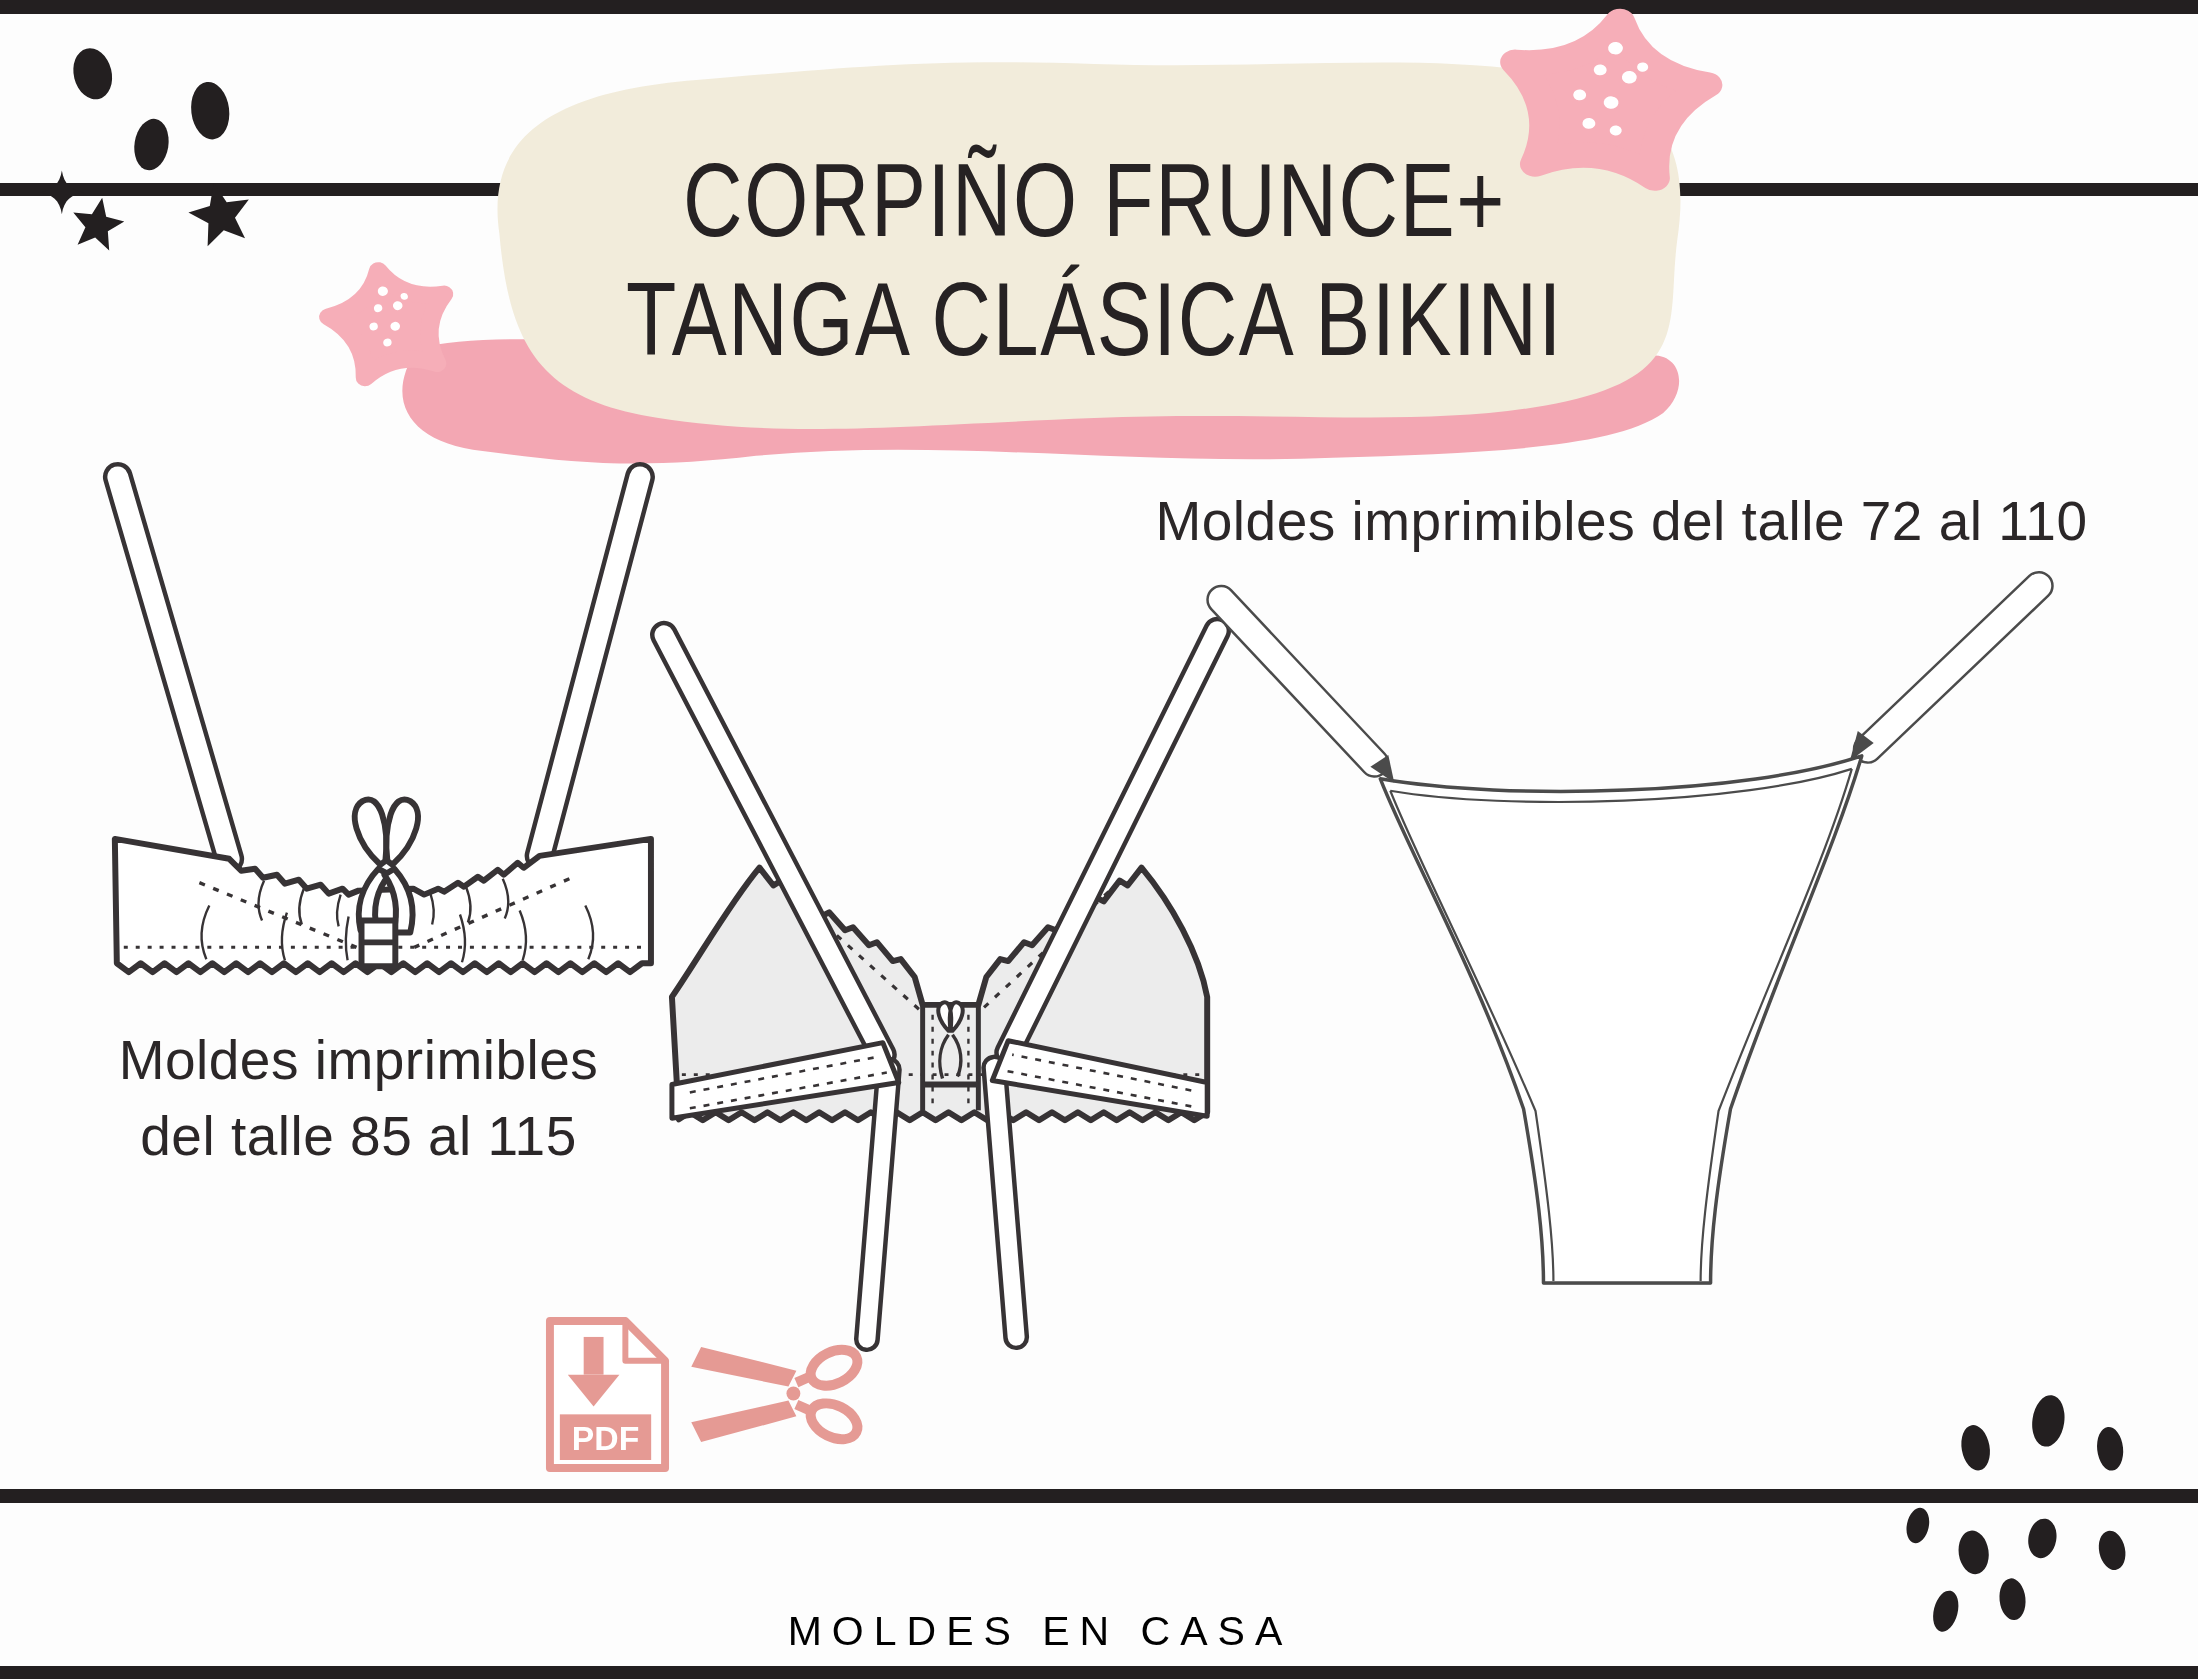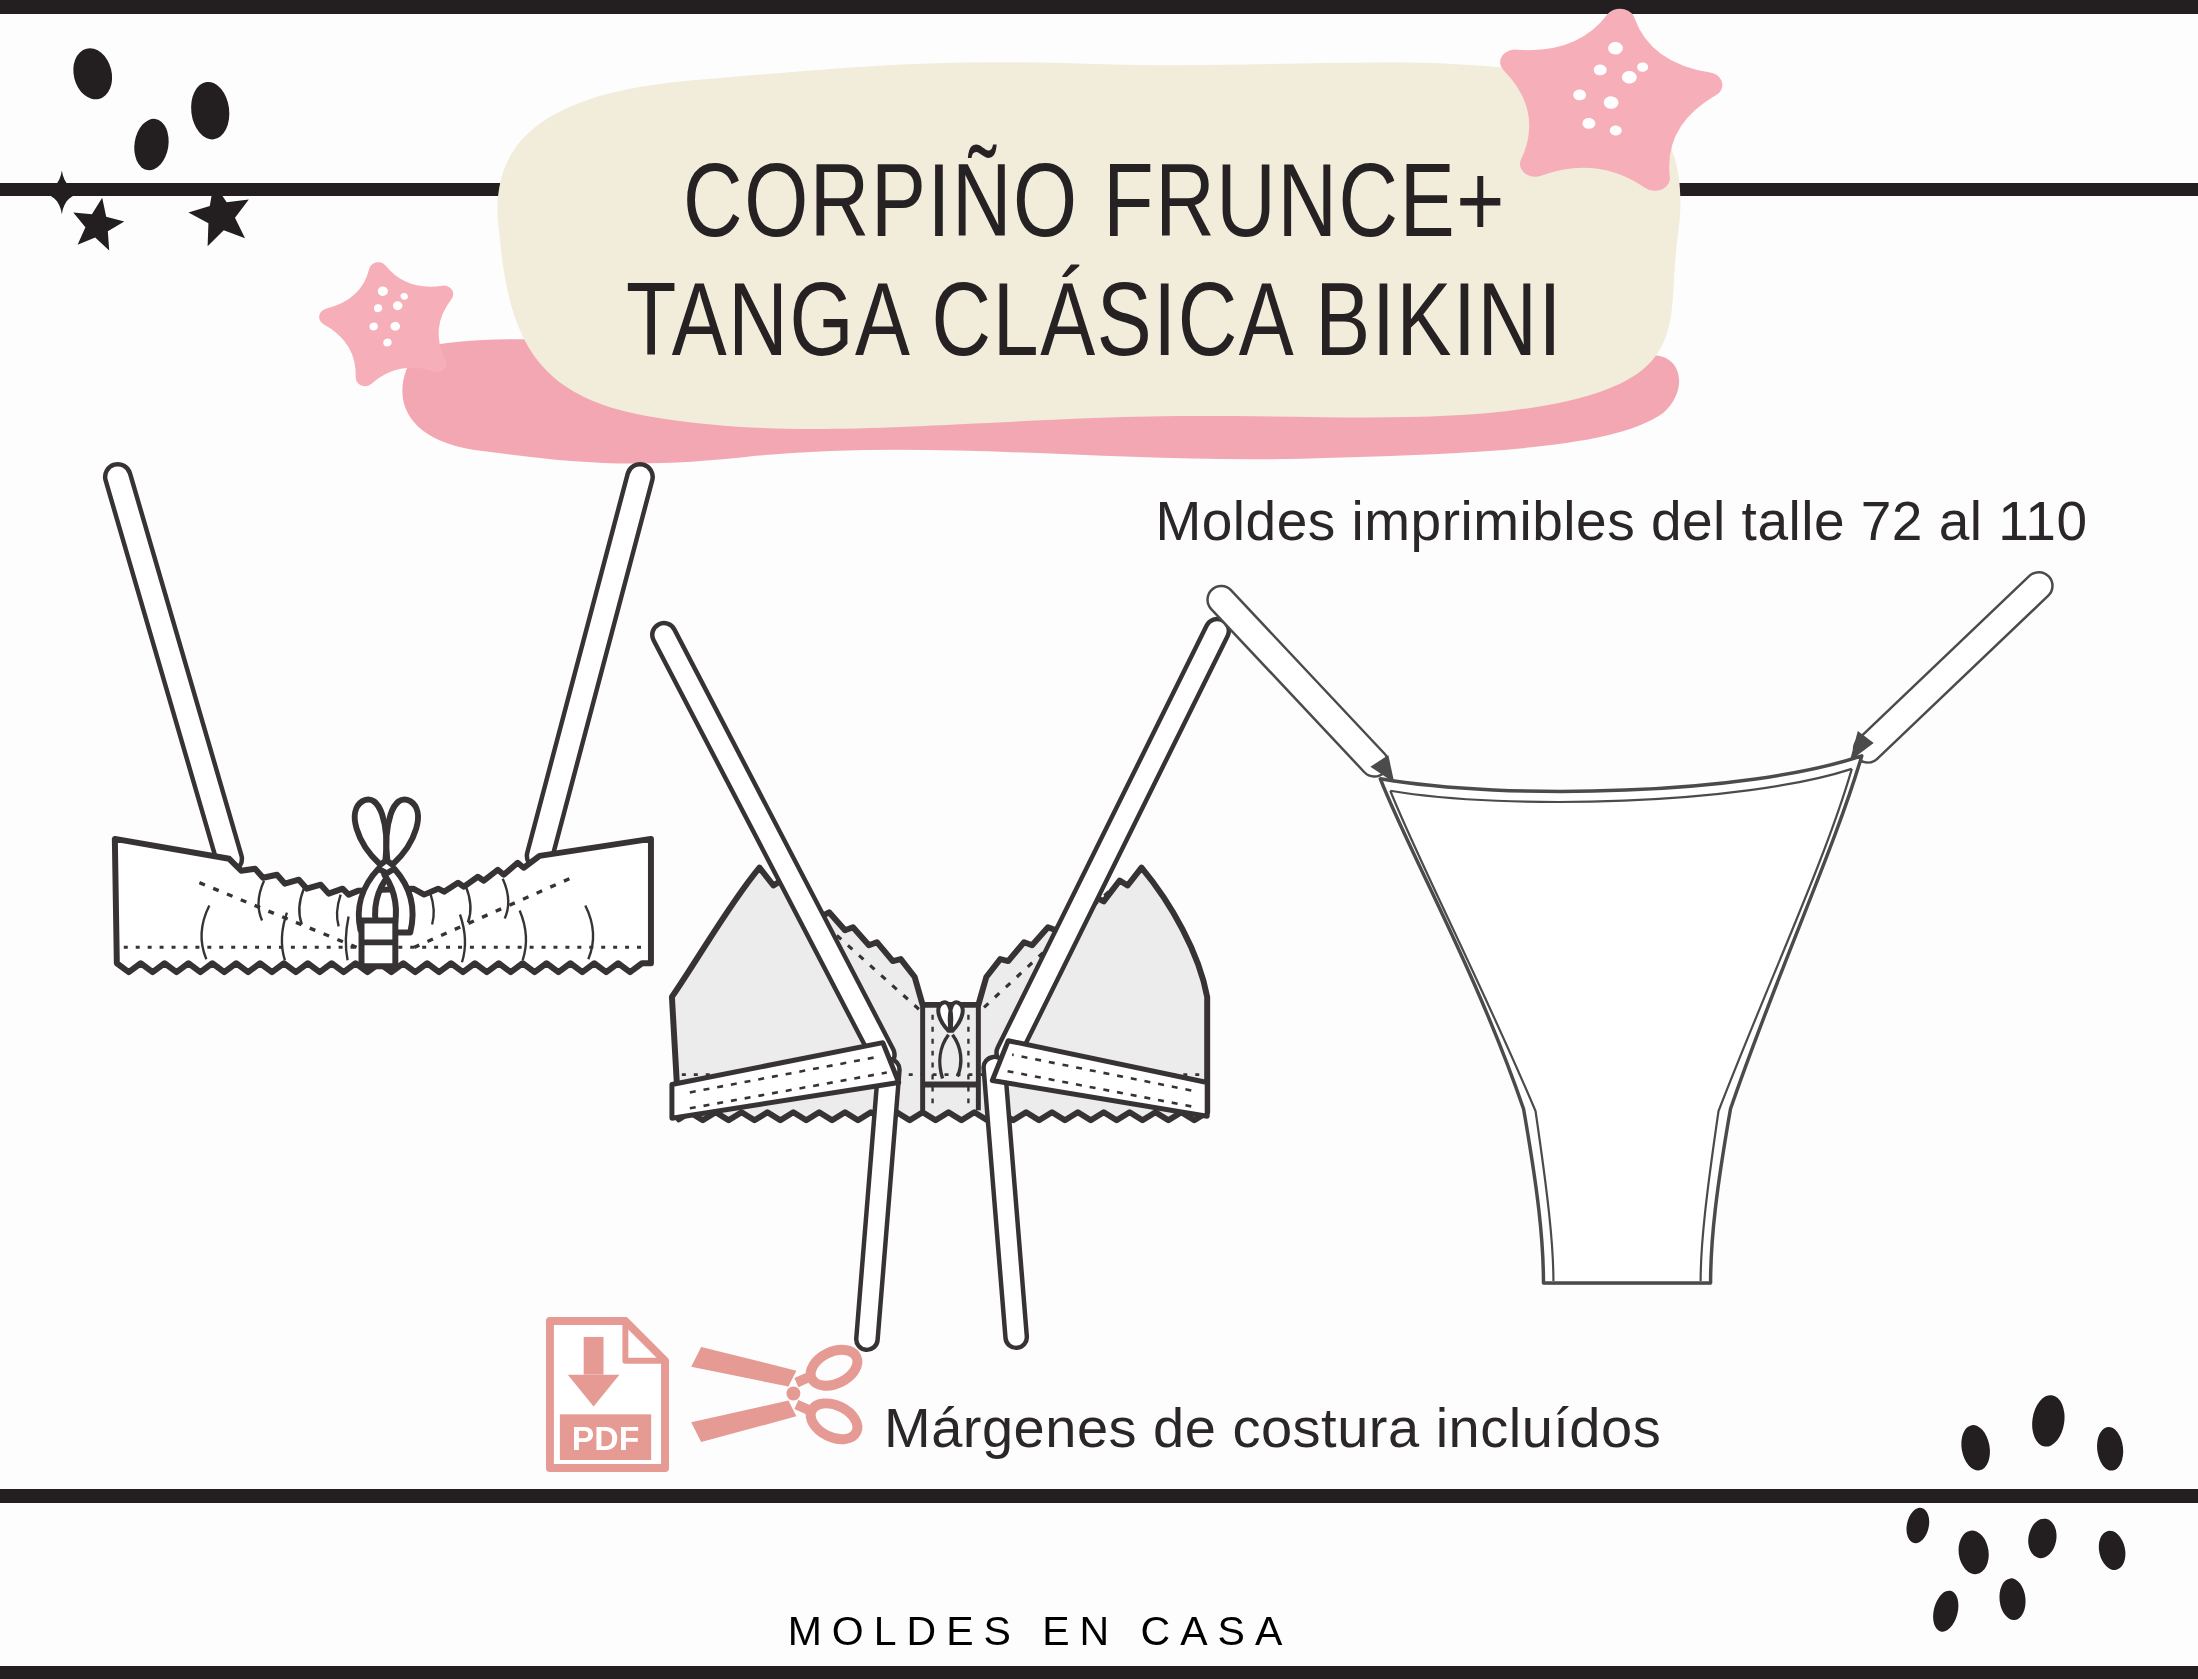--- a/index.html
+++ b/index.html
@@ -130,20 +130,24 @@
     <g stroke="#373335" stroke-width="6" fill="#fff" stroke-linejoin="round">
       <path d="M322,414 C298,392 288,360 304,350 C322,340 331,376 327,410 Z"></path>
       <path d="M334,414 C358,392 368,360 352,350 C334,340 325,376 329,410 Z"></path>
       <path d="M320,418 C303,436 297,458 302,480 L319,480 C313,458 319,438 331,424 Z"></path>
       <path d="M336,418 C352,436 358,458 352,482 L335,482 C341,458 337,440 326,424 Z"></path>
       <rect x="303" y="470" width="34" height="46"></rect>
       <line x1="303" y1="492" x2="337" y2="492"></line>
     </g>
   </svg>
 
+  <div class="note" style="left:80px;top:1023px;width:557px;text-align:center;">
+    <span>Moldes imprimibles</span><br>
+    <span>del talle 85 al 115</span>
+  </div>
 
   <svg style="left:622px;top:587px;" width="657" height="786" viewBox="0 0 660 790">
 
     <path fill="var(--greyfill)" stroke="#373335" stroke-width="6" stroke-linejoin="round" d="M50,412 C80,368 108,318 138,282
          L152,300 L160,295 L176,316 L184,312 L200,331 L208,327 L224,345 L232,342 L248,360 L256,357 L272,376 L280,374 L294,392 L302,420
          L358,420
          L366,392 L380,374 L388,376 L404,357 L412,360 L428,342 L436,345 L452,327 L460,331 L476,312 L484,316 L500,295 L508,300 L522,282
          C552,318 580,368 588,412
          L588,528
          l-13,8 l-13,-8 l-13,8 l-13,-8 l-13,8 l-13,-8 l-13,8 l-13,-8 l-13,8 l-13,-8 l-13,8 l-13,-8 l-13,8 l-13,-8 l-13,8 l-13,-8 l-13,8 l-13,-8 l-13,8 l-13,-8 l-13,8 l-13,-8 l-13,8 l-13,-8 l-13,8 l-13,-8 l-13,8 l-13,-8 l-13,8 l-13,-8 l-13,8 l-13,-8 l-13,8 l-13,-8 l-13,8 l-13,-8 l-13,8 l-13,-8 l-13,8 l-13,-8 l-11,7
@@ -223,21 +227,20 @@
       <circle cx="109" cy="59" r="7"></circle>
     </g>
     <g fill="none" stroke="var(--salmon)" stroke-width="10">
       <ellipse cx="150" cy="33" rx="25" ry="16" transform="rotate(-26 150 33)"></ellipse>
       <ellipse cx="150" cy="87" rx="25" ry="16" transform="rotate(26 150 87)"></ellipse>
       <line x1="112" y1="48" x2="130" y2="40"></line>
       <line x1="112" y1="70" x2="130" y2="78"></line>
     </g>
   </svg>
 
-  <div class="note" style="left:884px;top:1389px;font-size:56px;">Márgenes de costura incluídos</div>
 
   <svg style="left:1881px;top:1388px;" width="259" height="259" viewBox="0 0 260 260">
     <g fill="var(--ink)">
       <ellipse cx="95" cy="60" rx="14" ry="23" transform="rotate(-10 95 60)"></ellipse>
       <ellipse cx="168" cy="33" rx="16" ry="26" transform="rotate(8 168 33)"></ellipse>
       <ellipse cx="230" cy="61" rx="13" ry="22" transform="rotate(-6 230 61)"></ellipse>
       <ellipse cx="37" cy="138" rx="11" ry="18" transform="rotate(12 37 138)"></ellipse>
       <ellipse cx="93" cy="165" rx="15" ry="22" transform="rotate(-8 93 165)"></ellipse>
       <ellipse cx="162" cy="151" rx="14" ry="20" transform="rotate(10 162 151)"></ellipse>
       <ellipse cx="232" cy="163" rx="13" ry="20" transform="rotate(-12 232 163)"></ellipse>

